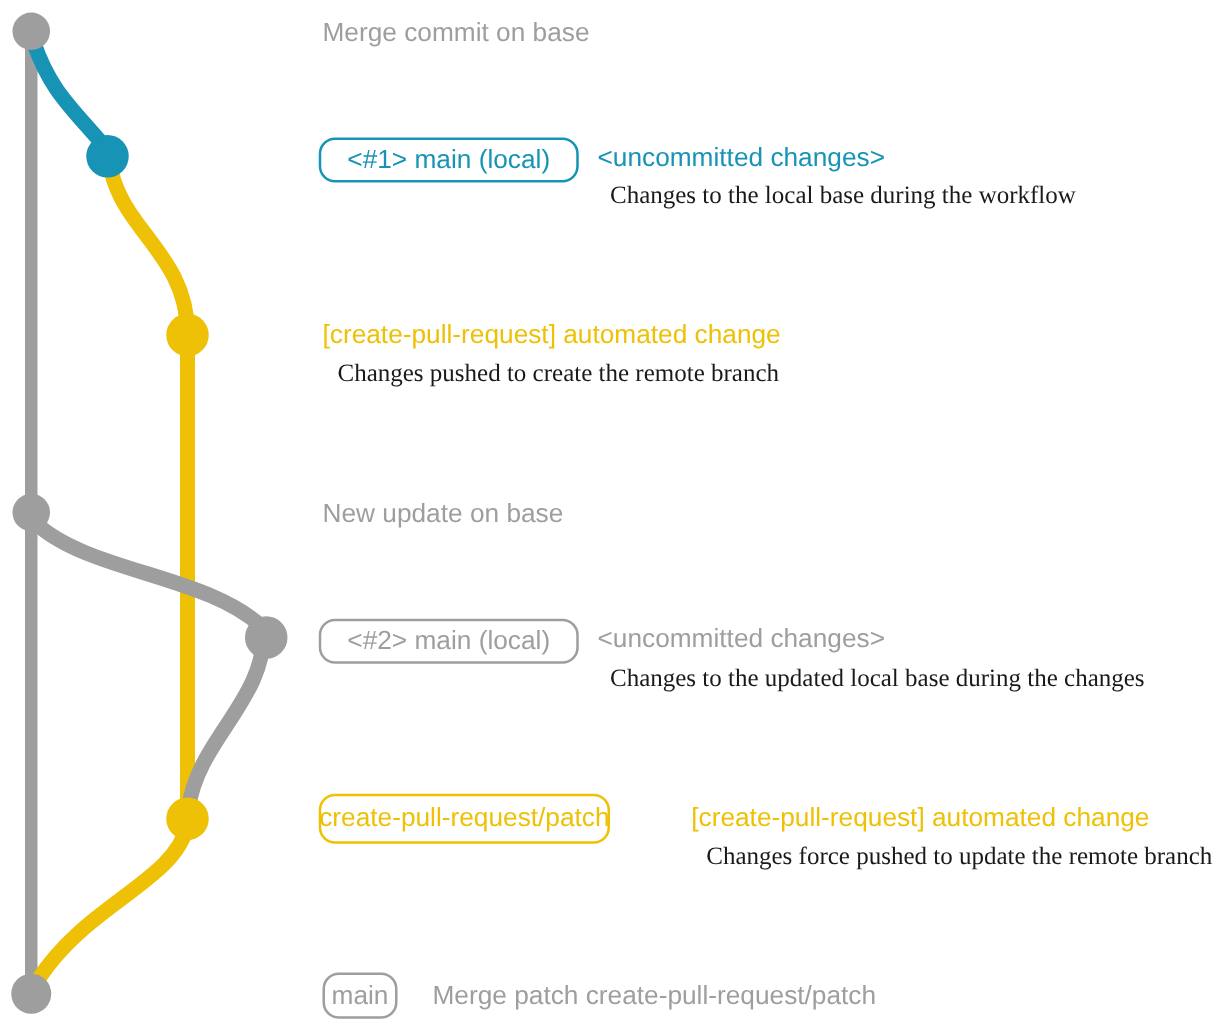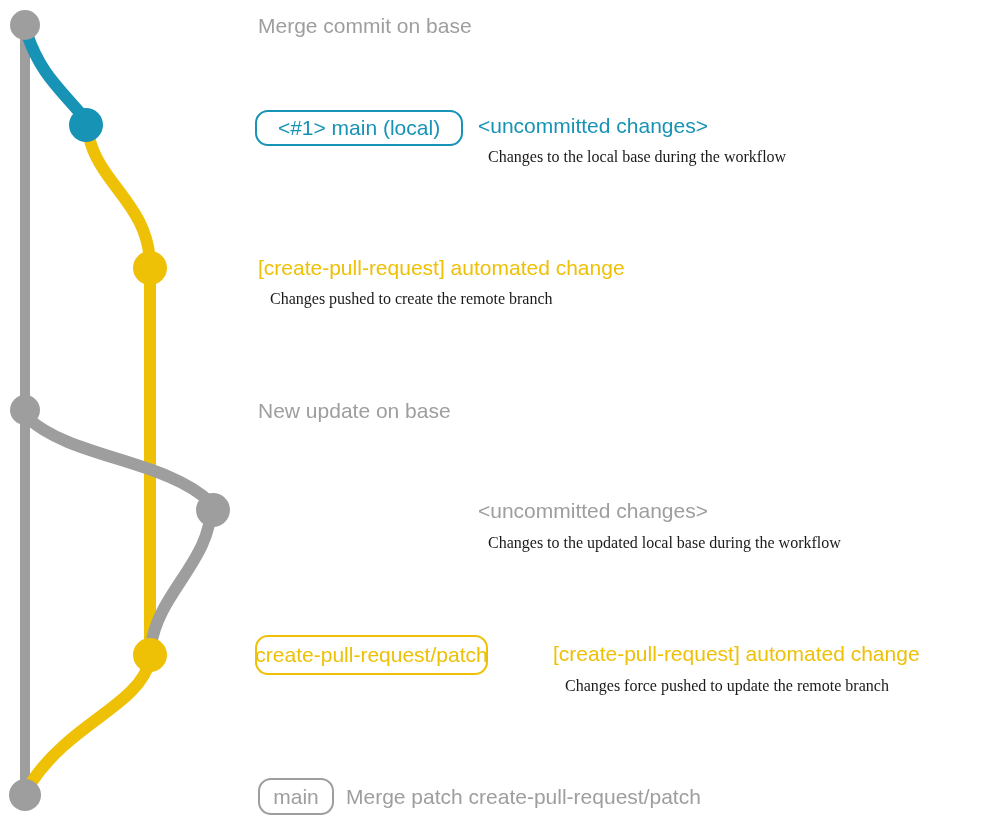--- a/index.html
+++ b/index.html
@@ -33,21 +33,21 @@
     white-space:nowrap;
     line-height:1.1;
   }
   .lbl-gray{color:var(--base);}
   .lbl-blue{color:var(--local-changes);}
   .lbl-yellow{color:var(--pr-branch);text-align:right;}
   .note{
     position:absolute;
     transform:translateY(-50%);
     font-family:"Liberation Serif", serif;
-    font-size:16px;
+    font-size:20px;
     color:var(--annotation);
     white-space:nowrap;
   }
   .badge{
     position:absolute;
     display:flex;align-items:center;justify-content:center;
     border:2px solid;
     border-radius:13px;
     font-size:21px;
     white-space:nowrap;
@@ -88,27 +88,30 @@
     <span>&lt;#1&gt; main (local)</span>
   </div>
   <div class="lbl lbl-blue" style="left:478px;top:126px">&lt;uncommitted changes&gt;</div>
   <div class="note" style="left:488px;top:157px">Changes to the local base during the workflow</div>
 
   <div class="lbl lbl-yellow" style="left:258px;top:268px">[create-pull-request] automated change</div>
   <div class="note" style="left:270px;top:299px">Changes pushed to create the remote branch</div>
 
   <div class="lbl lbl-gray" style="left:258px;top:411px">New update on base</div>
 
+  <div class="badge badge-gray" style="left:255px;top:495px;width:208px;height:36px">
+    <span>&lt;#2&gt; main (local)</span>
+  </div>
   <div class="lbl lbl-gray" style="left:478px;top:511px">&lt;uncommitted changes&gt;</div>
-  <div class="note" style="left:488px;top:543px">Changes to the updated local base during the workflow</div>
+  <div class="note" style="left:488px;top:543px">Changes to the updated local base during the changes</div>
 
   <div class="badge badge-yellow" style="left:255px;top:635px;width:233px;height:40px">
     <span>create-pull-request/patch</span>
   </div>
   <div class="lbl lbl-yellow" style="left:553px;top:654px">[create-pull-request] automated change</div>
   <div class="note" style="left:565px;top:686px">Changes force pushed to update the remote branch</div>
 
-  <div class="badge badge-gray" style="left:258px;top:778px;width:76px;height:37px">
+  <div class="badge badge-gray" style="left:258px;top:778px;width:60px;height:37px">
     <span>main</span>
   </div>
   <div class="lbl lbl-gray" style="left:346px;top:797px">Merge patch create-pull-request/patch</div>
 
 </div>
 
 </body></html>

